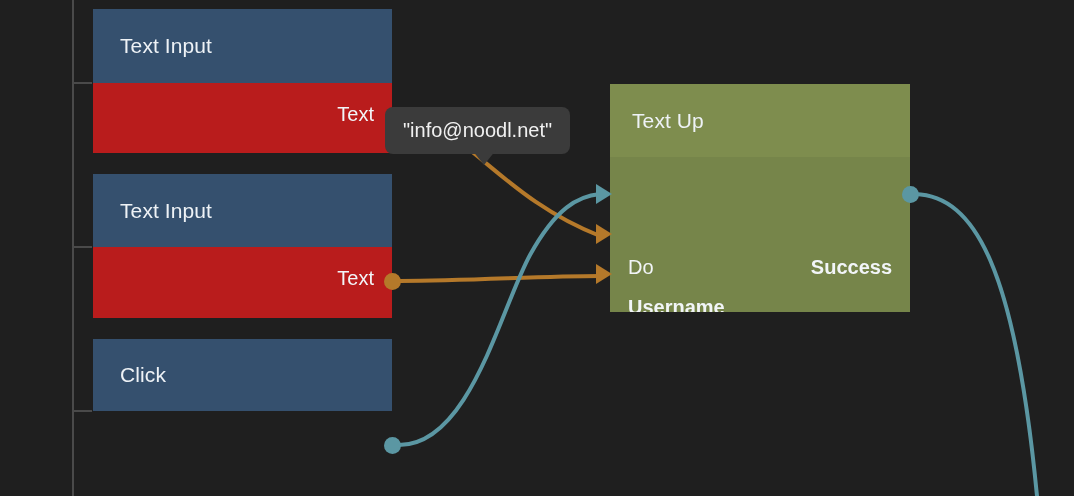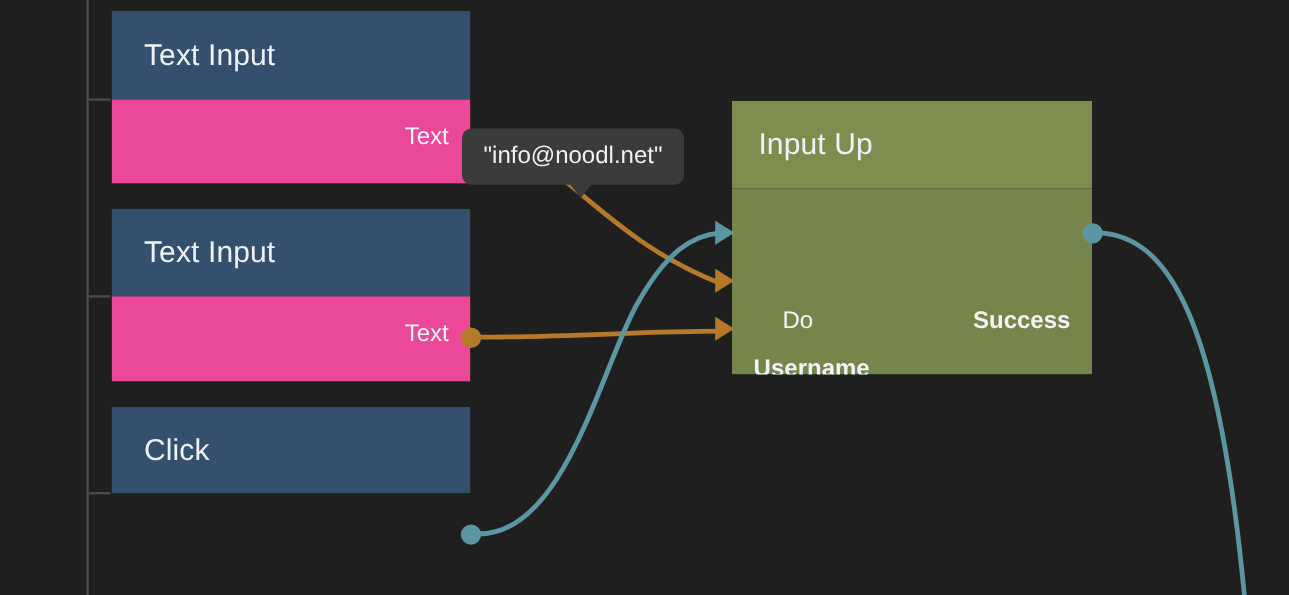--- a/index.html
+++ b/index.html
@@ -50,33 +50,33 @@
     overflow: hidden;
   }
   .node-header {
     box-sizing: border-box;
     width: 100%;
     display: flex;
     align-items: center;
   }
   .node-title {
     color: #eef2f6;
-    font-size: 25px;
+    font-size: 21px;
     letter-spacing: 0.1px;
     white-space: nowrap;
   }
   .node-body {
     position: relative;
     box-sizing: border-box;
     width: 100%;
   }
 
   
   .node-blue .node-header { background: #35506e; padding-left: 27px; }
-  .node-blue .node-body   { background: #ec4899; }
+  .node-blue .node-body   { background: #b91c1c; }
 
   
   .node-green .node-header { background: #7e8d4e; padding-left: 22px; }
   .node-green .node-body   { background: #76854a; }
 
   
   .port-row {
     position: absolute;
     display: flex;
     align-items: center;
@@ -184,25 +184,25 @@
 
   <div class="node node-blue" id="node-button-1" style="left:93px; top:339px; width:299px; height:144px;">
     <div class="node-header" style="height:72px;">
       <span class="node-title">Click</span>
     </div>
   </div>
   <div class="dot dot-teal" style="left:384px; top:437px;"></div>
 
   <div class="node node-green" id="node-sign-up" style="left:610px; top:84px; width:300px; height:228px;">
     <div class="node-header" style="height:73px;">
-      <span class="node-title">Input Up</span>
+      <span class="node-title">Text Up</span>
     </div>
     <div class="node-body" style="height:155px;">
 
-      <div class="port-row port-in" style="top:99px; left:18px;margin-left:24px;">
+      <div class="port-row port-in" style="top:99px; left:18px;">
         <span class="port-label">Do</span>
       </div>
       <div class="port-row port-in" style="top:139px; left:18px;font-weight:bold;">
         <span class="port-label">Username</span>
       </div>
 
       <div class="port-row port-out" style="top:99px; right:18px;font-weight:bold;">
         <span class="port-label">Success</span>
       </div>
     </div>

